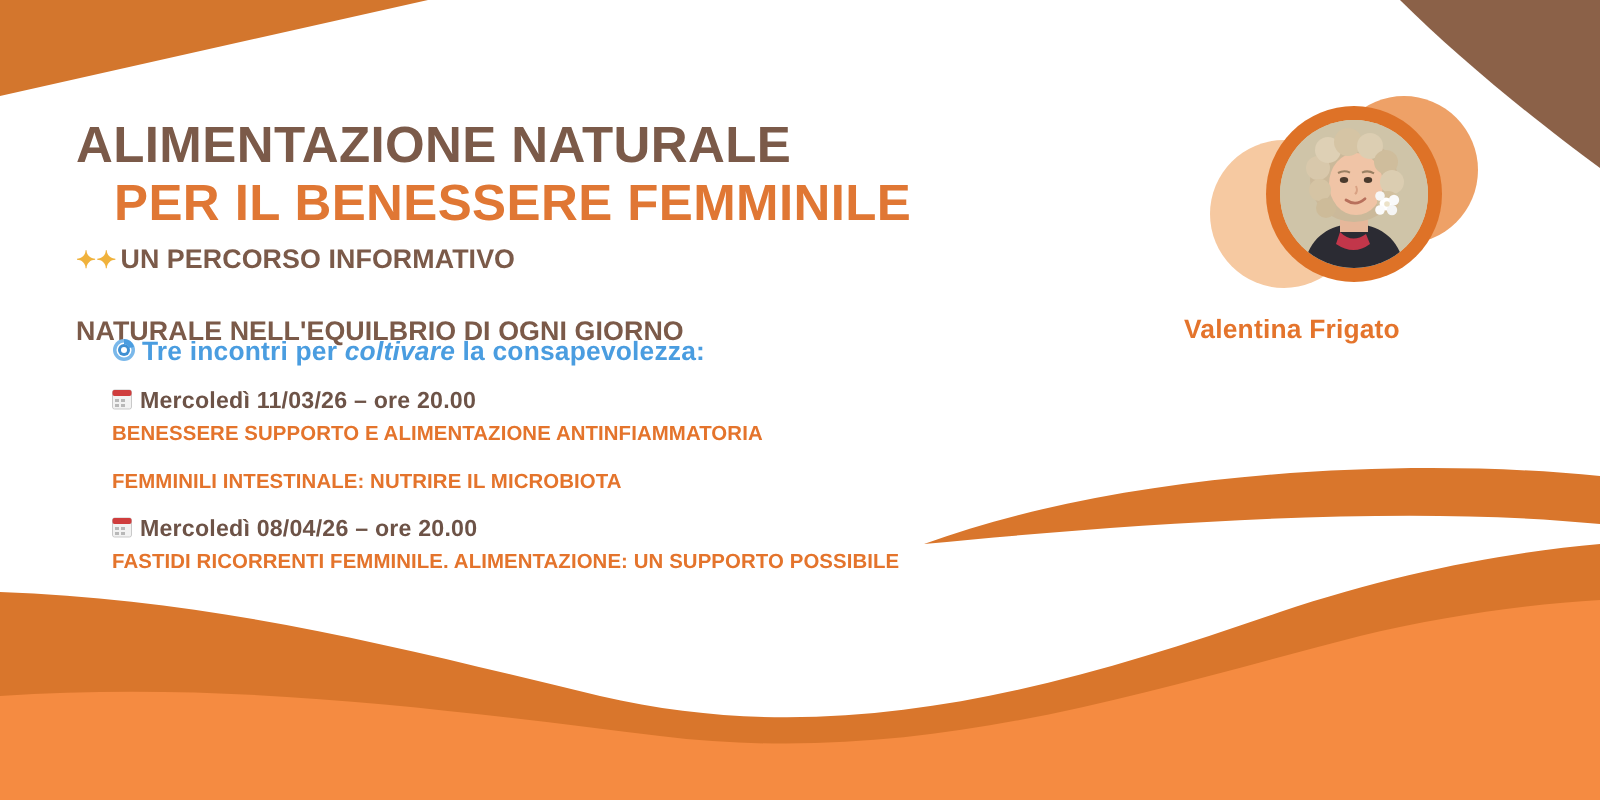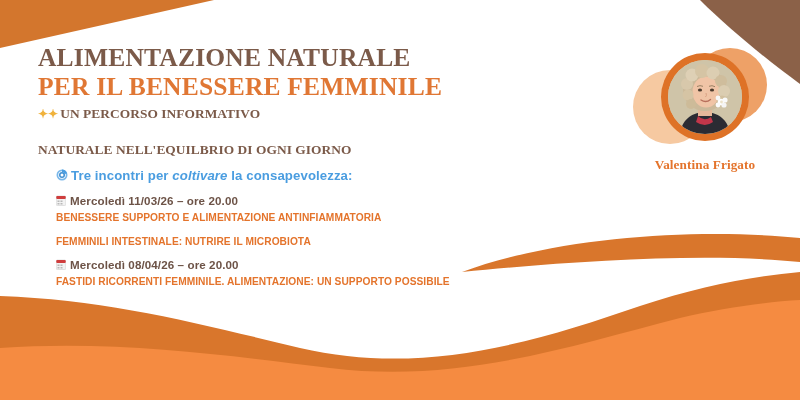--- a/index.html
+++ b/index.html
@@ -22,40 +22,40 @@
     inset: 0;
     width: 800px;
     height: 400px;
     pointer-events: none;
   }
 
   
   .headline-block {
     position: absolute;
     left: 38px;
-    top: 44px;
+    top: 60px;
     width: 430px;
-    font-family: Liberation Serif, serif;
   }
   .title-line1 {
     font-size: 25.5px;
     font-weight: bold;
     letter-spacing: 0.2px;
     line-height: 1.08;
     color: #7b5a49;
     white-space: nowrap;
   }
   .title-line2 {
     font-size: 25.5px;
     font-weight: bold;
     letter-spacing: 0.2px;
     line-height: 1.08;
     color: #e07734;
     white-space: nowrap;
     margin-top: 1px;
+    margin-left: 19px;
   }
   .subtitle {
     margin-top: 5px;
     font-size: 13.4px;
     font-weight: bold;
     line-height: 1.33;
     color: #7b5a49;
     letter-spacing: 0.05px;
     white-space: nowrap;
   }
@@ -114,25 +114,24 @@
     color: #e4742c;
     letter-spacing: 0.05px;
     white-space: nowrap;
     line-height: 1.3;
     margin-top: 3px;
   }
 
   
   .presenter {
     position: absolute;
-    left: 620px;
+    left: 592px;
     top: 40px;
     width: 170px;
-    text-align: center;
-    font-family: Liberation Serif, serif;
+    text-align: left;
   }
   .avatar-stack {
     position: relative;
     width: 170px;
     height: 112px;
   }
   .blob-left {
     position: absolute;
     left: 13px;
     top: 30px;

